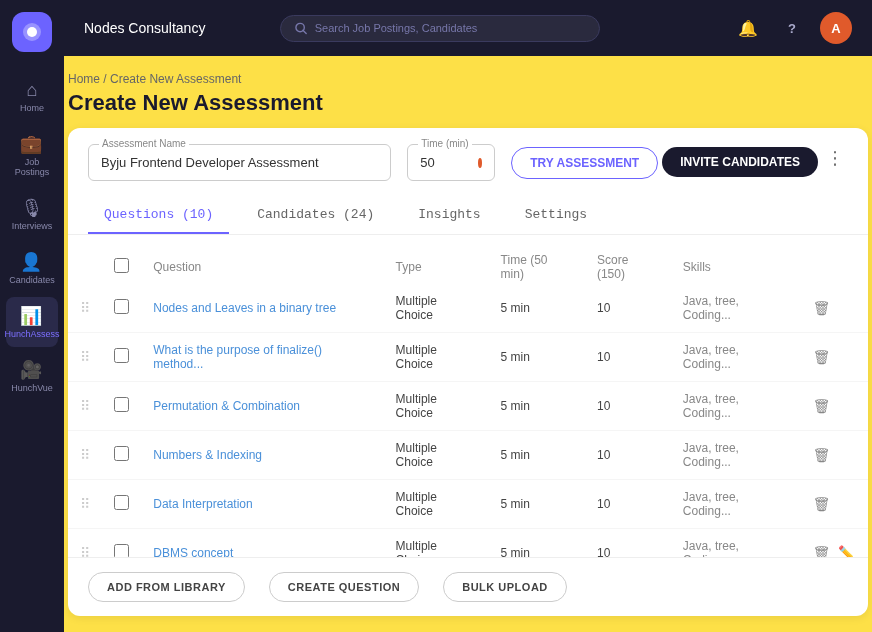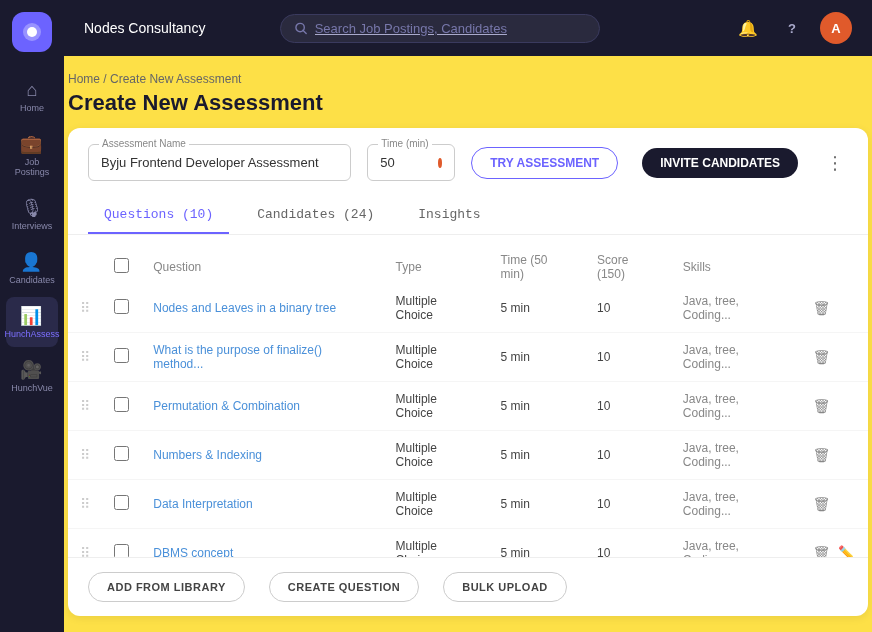--- a/index.html
+++ b/index.html
@@ -73,23 +73,22 @@
       align-items: center;
       padding: 6px 14px;
       gap: 8px;
       margin: 0 auto;
     }
     .search-bar input {
       background: transparent;
       border: none;
       outline: none;
       color: #aaaacc;
-      font-size: 13px;
+      font-size: 11px;
       width: 100%;
-      text-decoration: underline;
     }
     .search-bar input::placeholder { color: #7777aa; }
     .header-actions {
       display: flex;
       align-items: center;
       gap: 12px;
       margin-left: auto;
     }
     .header-icon-btn {
       width: 32px; height: 32px;
@@ -190,22 +189,22 @@
       gap: 8px;
       position: relative;
     }
     .time-dot {
       width: 10px; height: 10px;
       border-radius: 50%;
       background: #e05a2b;
     }
     .card-actions {
       display: flex;
-      align-items: center;
-      gap: 24px;
+      align-items: flex-start;
+      gap: 4px;
       margin-left: auto;
     }
     .btn-try {
       border: 1px solid #6c63ff;
       background: white;
       color: #6c63ff;
       border-radius: 20px;
       padding: 8px 18px;
       font-size: 12px;
       font-weight: 600;
@@ -396,20 +395,21 @@
             <button class="btn-try">TRY ASSESSMENT</button>
             <button class="btn-invite">INVITE CANDIDATES</button>
             <span class="more-btn">⋮</span>
           </div>
         </div>
 
         <div class="tabs">
           <div class="tab active">Questions (10)</div>
           <div class="tab">Candidates (24)</div>
           <div class="tab">Insights</div>
+          <div class="tab">Settings</div>
         </div>
       </div>
 
       <div class="table-container">
         <table>
           <thead>
             <tr>
               <th class="th-drag-col"></th>
               <th class="th-check-col">
                 <input type="checkbox" class="q-checkbox" style="">

